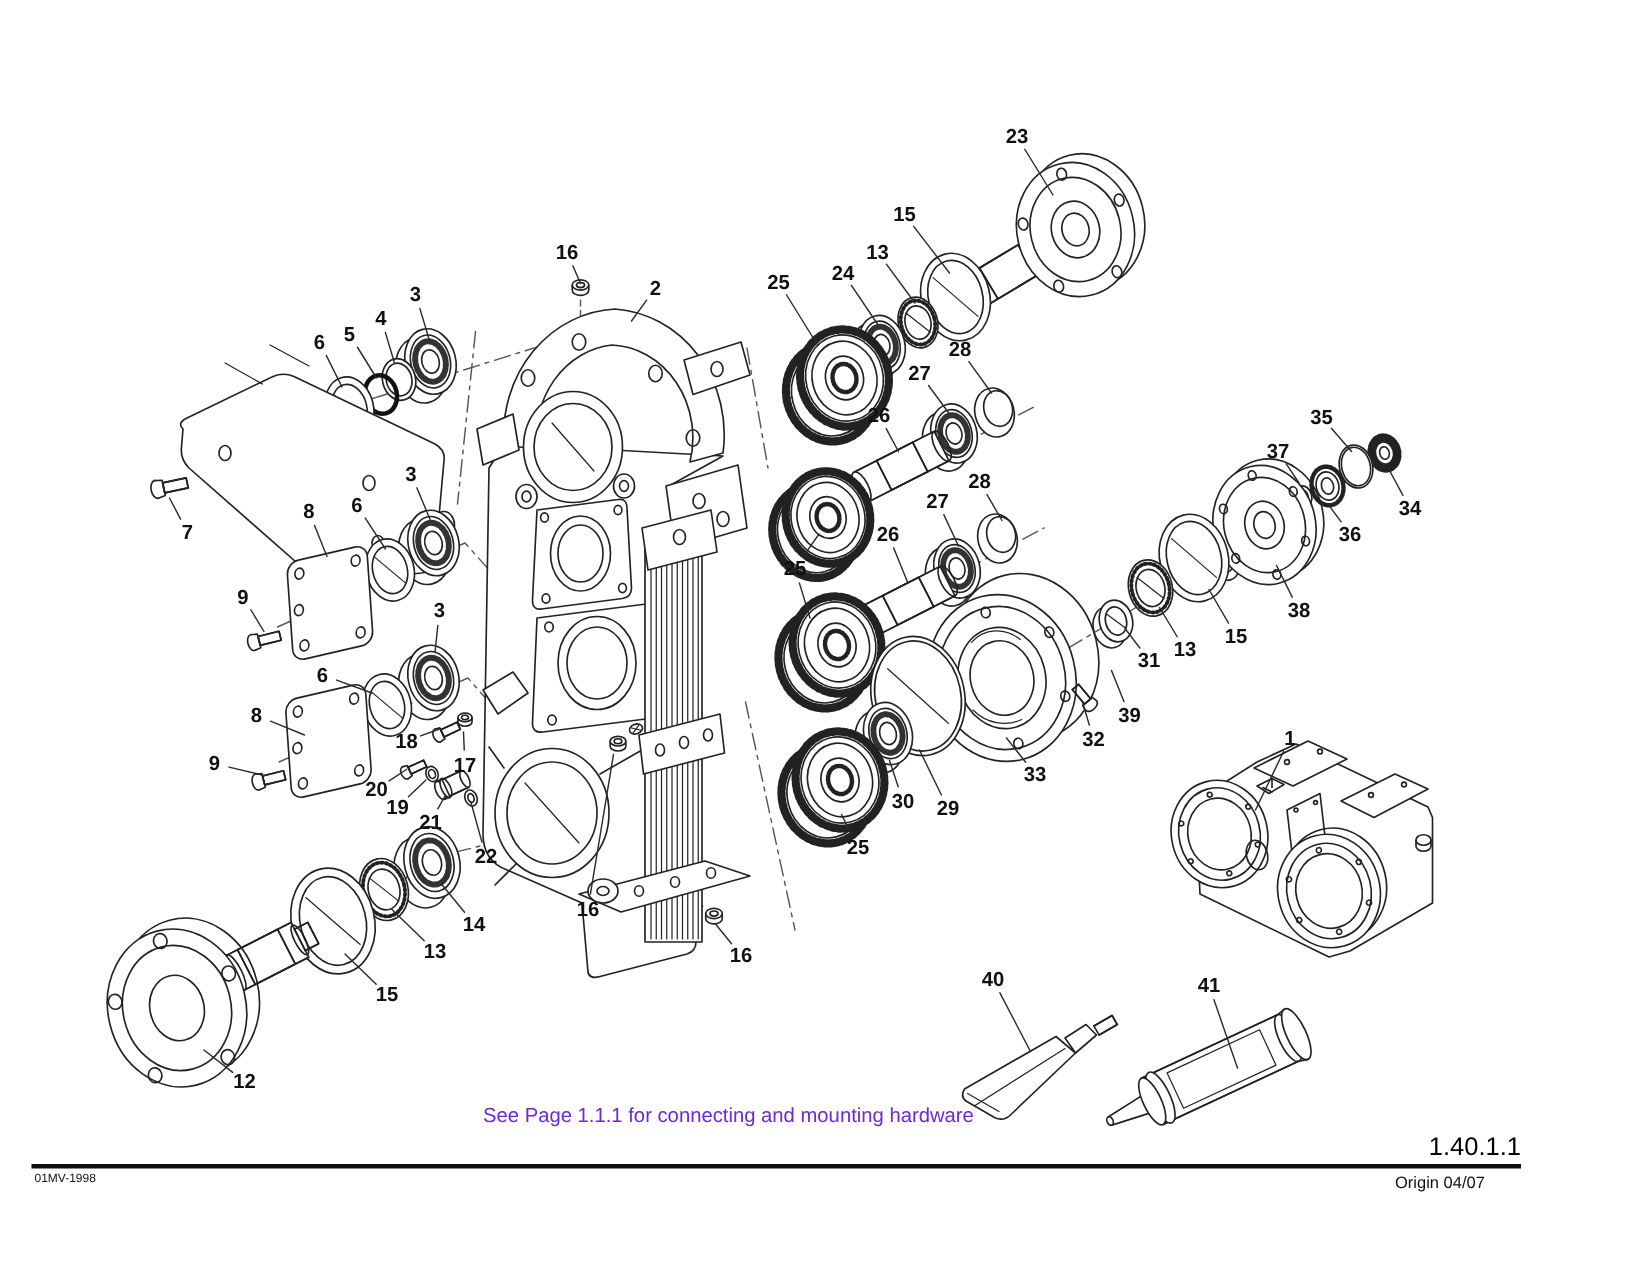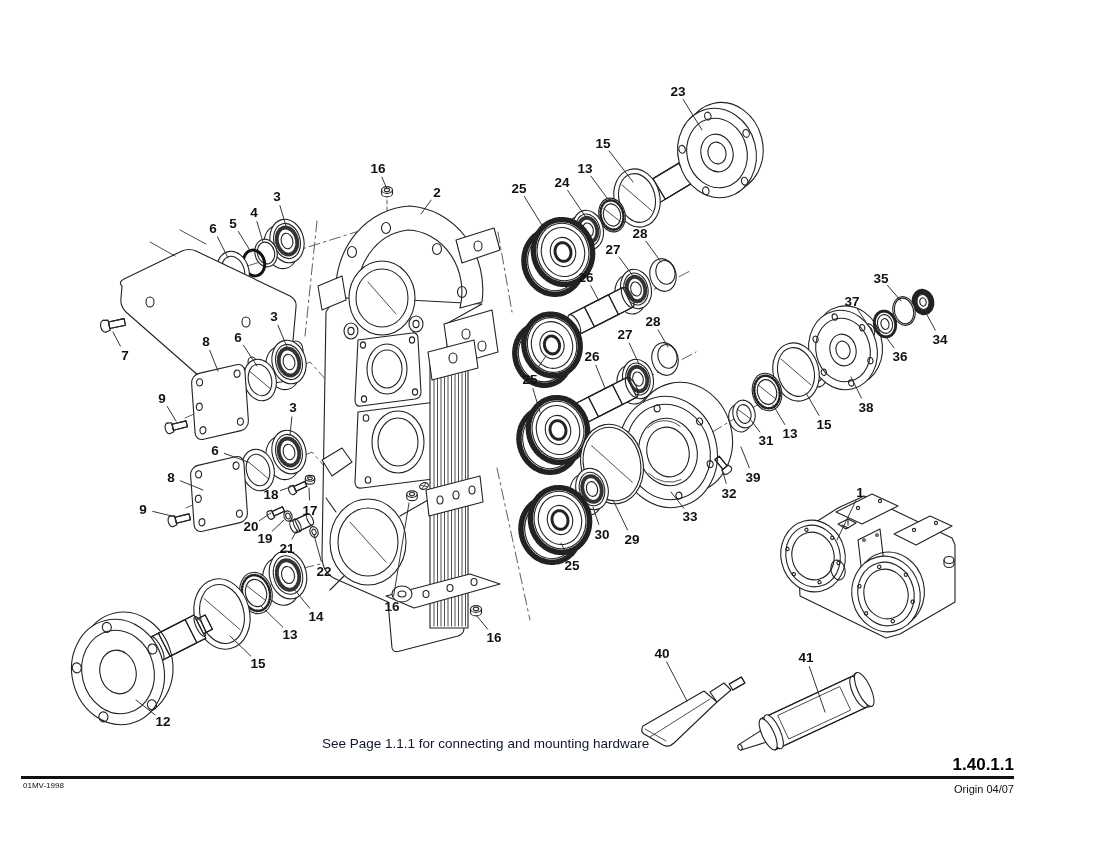--- a/index.html
+++ b/index.html
@@ -15,26 +15,26 @@
   .rollers{stroke-width:4;stroke-dasharray:2 1.6;stroke:#333}
   .splineb{stroke-width:3;stroke-dasharray:1.1 1.1}
   .knurl{stroke-width:3;stroke-dasharray:1.4 1.2}
   .sealhatch{stroke-width:2.6;stroke-dasharray:1.1 2}
   .oring{stroke-width:3;stroke:#111}
   .thin{stroke-width:0.8}
   .axis{stroke:#555;stroke-width:0.95;stroke-dasharray:11 4 2.5 4}
   .dash{stroke:#555;stroke-width:0.95;stroke-dasharray:4 3}
   .leader{stroke:#2b2b2b;stroke-width:0.95}
   text.callout{font:bold 13.5px "Liberation Sans",sans-serif;fill:#111;stroke:none;text-anchor:middle}
-  .note{position:absolute;left:322px;top:736px;font-size:13.5px;color:#0f172a;white-space:nowrap}
+  .note{position:absolute;left:322px;top:736px;font-size:13.5px;color:#6d28d9;white-space:nowrap}
   .rule{position:absolute;left:21px;top:776px;width:993px;height:3px;background:#111}
   .doccode{position:absolute;left:23px;top:781px;font-size:8px;color:#111}
   .pagenum{position:absolute;left:930px;top:755px;width:84px;text-align:right;
-           font-size:17px;font-weight:bold;color:#000}
-  .origin{position:absolute;left:930px;top:783px;width:84px;text-align:right;font-size:11px;color:#111}
+           font-size:17px;font-weight:normal;color:#000}
+  .origin{position:absolute;left:930px;top:783px;width:84px;font-size:11px;color:#111}
 </style>
 </head>
 <body>
 
 <div class="stage">
 
 <svg width="1100" height="850" viewBox="0 0 1100 850">
 <defs>
   <pattern id="hatch" width="2.4" height="4" patternUnits="userSpaceOnUse">
     <path class="pat" d="M1.2,0 V4"></path>

